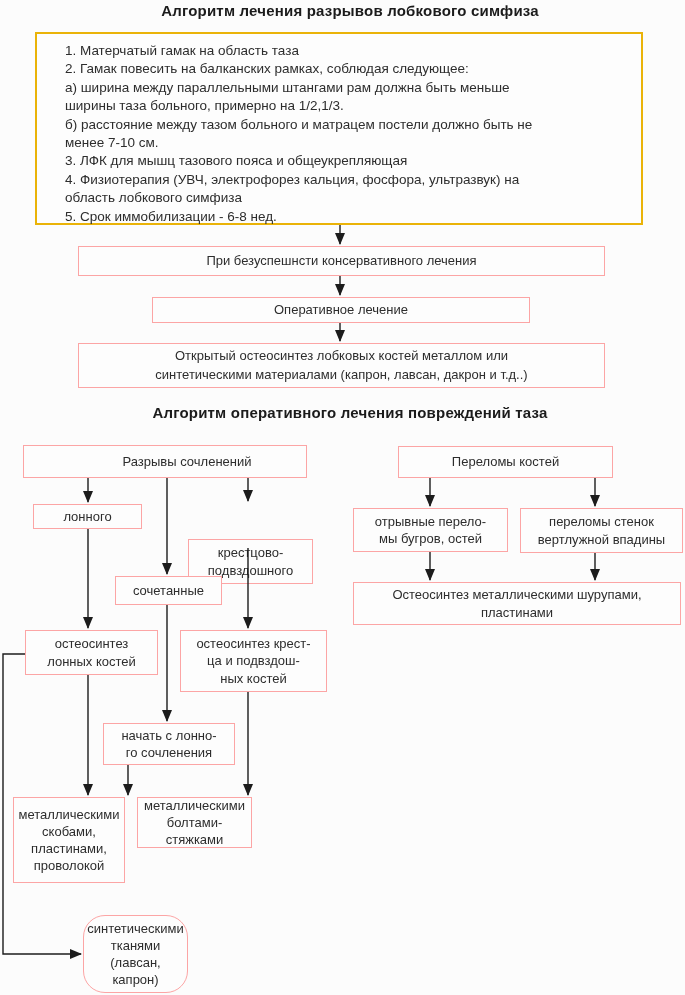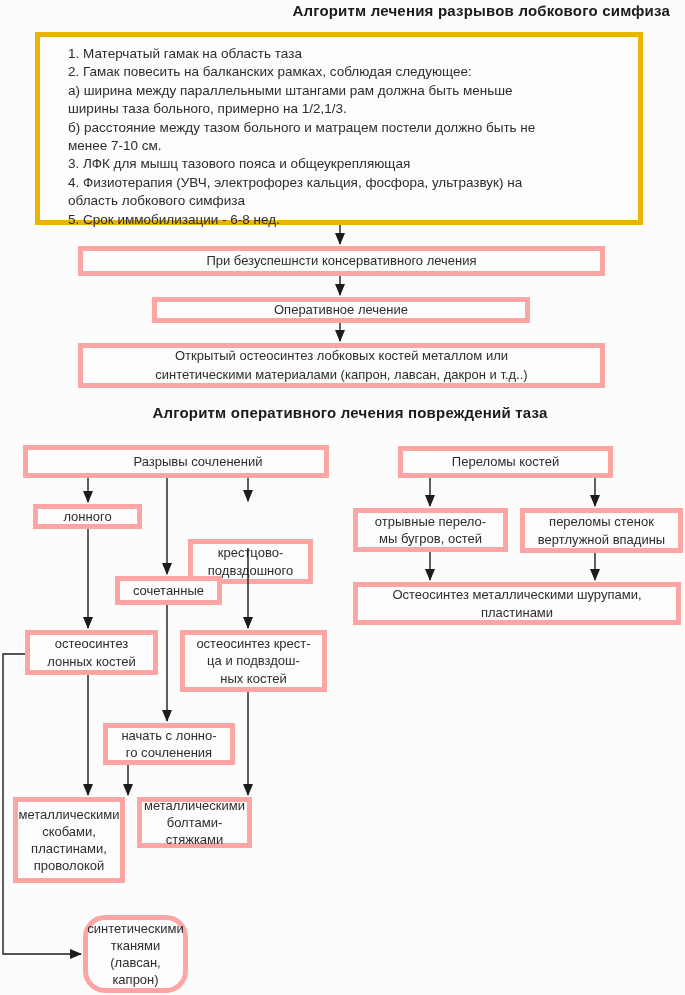--- a/index.html
+++ b/index.html
@@ -7,59 +7,59 @@
     position:relative; width:685px; height:995px; margin:0;
     background:#fcfcfc; font-family:"Liberation Sans", sans-serif;
     color:#2d2d2d; overflow:hidden;
   }
   .title {
     position:absolute; left:30px; width:640px; text-align:center;
     font-weight:bold; font-size:15px; color:#1b1b1b; letter-spacing:0.2px;
   }
   .bigbox {
     position:absolute; box-sizing:border-box; background:#fdfdfd;
-    border:5px solid #eab308; font-size:13.5px; line-height:18.4px;
+    border:2px solid #eab308; font-size:13.5px; line-height:18.4px;
     padding:8px 14px 0 28px; text-align:left;
   }
   .node {
     position:absolute; box-sizing:border-box; background:#fdfdfd;
-    border:5px solid #fca5a5; display:flex; align-items:center;
+    border:1px solid #fca5a5; display:flex; align-items:center;
     justify-content:center; text-align:center; font-size:13px;
     line-height:1.32; white-space:pre-line; padding:2px 4px;
   }
   svg.wires { position:absolute; left:0; top:0; pointer-events:none; }
   svg.wires line, svg.wires polyline { stroke:#1c1c1c; stroke-width:1.4; fill:none; }
 </style>
 </head>
 <body>
 
 <div class="canvas">
 
-  <div class="title" style="top:2px;text-align:right;">Алгоритм лечения разрывов лобкового симфиза</div>
+  <div class="title" style="top:2px;">Алгоритм лечения разрывов лобкового симфиза</div>
   <div class="title" style="top:404px;">Алгоритм оперативного лечения повреждений таза</div>
 
   <div class="bigbox" style="left:35px; top:32px; width:608px; height:193px;">
     <div>1. Матерчатый гамак на область таза</div>
     <div>2. Гамак повесить на балканских рамках, соблюдая следующее:</div>
     <div>а) ширина между параллельными штангами рам должна быть меньше</div>
     <div>ширины таза больного, примерно на 1/2,1/3.</div>
     <div>б) расстояние между тазом больного и матрацем постели должно быть не</div>
     <div>менее 7-10 см.</div>
     <div>3. ЛФК  для мышц тазового пояса и общеукрепляющая</div>
     <div>4. Физиотерапия (УВЧ, электрофорез кальция, фосфора, ультразвук) на</div>
     <div>область лобкового симфиза</div>
     <div>5. Срок иммобилизации - 6-8 нед.</div>
   </div>
 
   <div class="node" style="left:78px; top:246px; width:527px; height:30px;">При безуспешнсти консервативного лечения</div>
   <div class="node" style="left:152px; top:297px; width:378px; height:26px;">Оперативное лечение</div>
   <div class="node" style="left:78px; top:343px; width:527px; height:45px; line-height:1.45;">Открытый остеосинтез лобковых костей металлом или
 синтетическими материалами (капрон, лавсан, дакрон и т.д..)</div>
 
-  <div class="node" style="left:23px; top:445px; width:306px; height:33px;padding-left:48px;">Разрывы сочленений</div>
+  <div class="node" style="left:23px; top:445px; width:284px; height:33px;padding-left:48px;">Разрывы сочленений</div>
   <div class="node" style="left:33px; top:504px; width:109px; height:25px;">лонного</div>
   <div class="node" style="left:188px; top:503px; width:125px; height:45px;margin-top:36px;">крестцово-
 подвздошного</div>
   <div class="node" style="left:115px; top:576px; width:107px; height:29px;">сочетанные</div>
   <div class="node" style="left:25px; top:630px; width:133px; height:45px;">остеосинтез
 лонных костей</div>
   <div class="node" style="left:180px; top:630px; width:147px; height:62px;">остеосинтез крест-
 ца и подвздош-
 ных костей</div>
   <div class="node" style="left:103px; top:723px; width:132px; height:42px;">начать с лонно-

